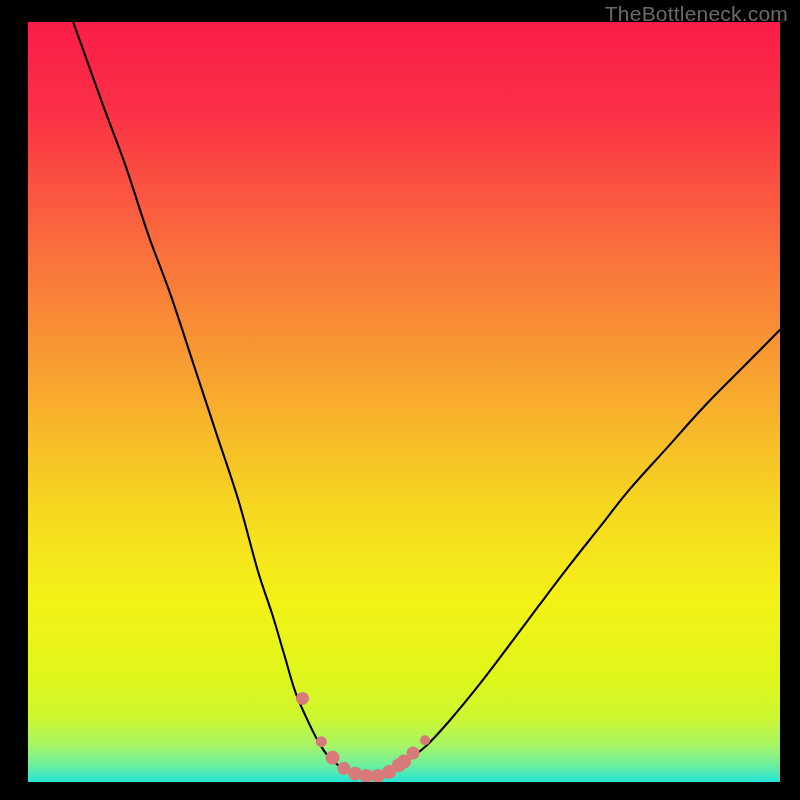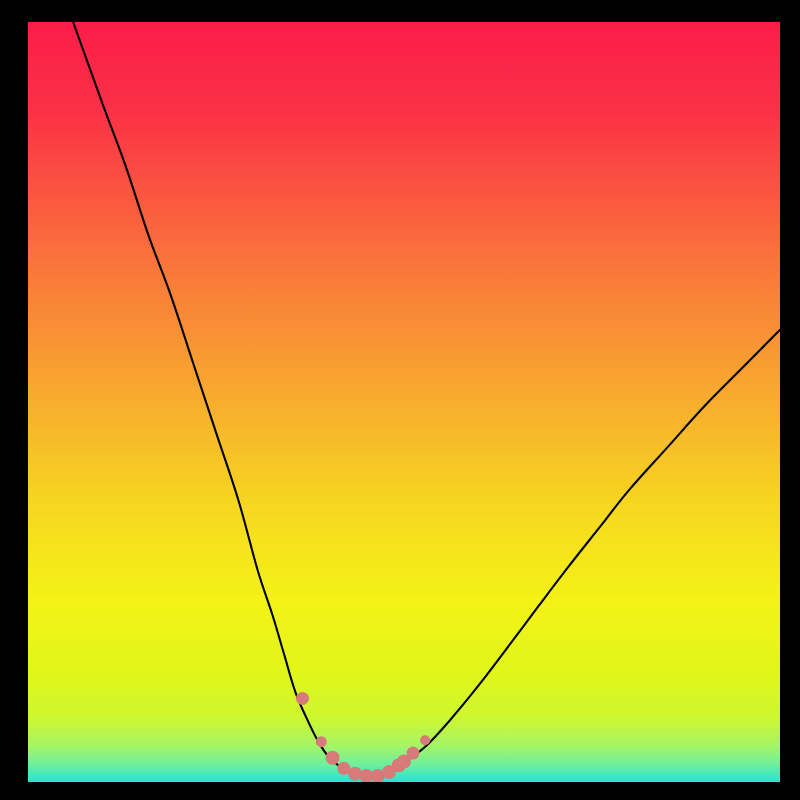--- a/index.html
+++ b/index.html
@@ -74,13 +74,14 @@
           <circle cx="338.40" cy="753.92" r="7.00" fill="#d87a79"></circle>
           <circle cx="349.68" cy="753.92" r="7.00" fill="#d87a79"></circle>
           <circle cx="360.96" cy="750.12" r="7.00" fill="#d87a79"></circle>
           <circle cx="370.74" cy="743.28" r="7.00" fill="#d87a79"></circle>
           <circle cx="376.00" cy="739.48" r="7.00" fill="#d87a79"></circle>
           <circle cx="385.02" cy="731.12" r="6.50" fill="#d87a79"></circle>
           <circle cx="397.06" cy="718.20" r="5.00" fill="#d87a79"></circle>
         </g>
     </svg>
   </div>
+  <div class="watermark">TheBottleneck.com</div>
 </div>
 
 </body></html>

